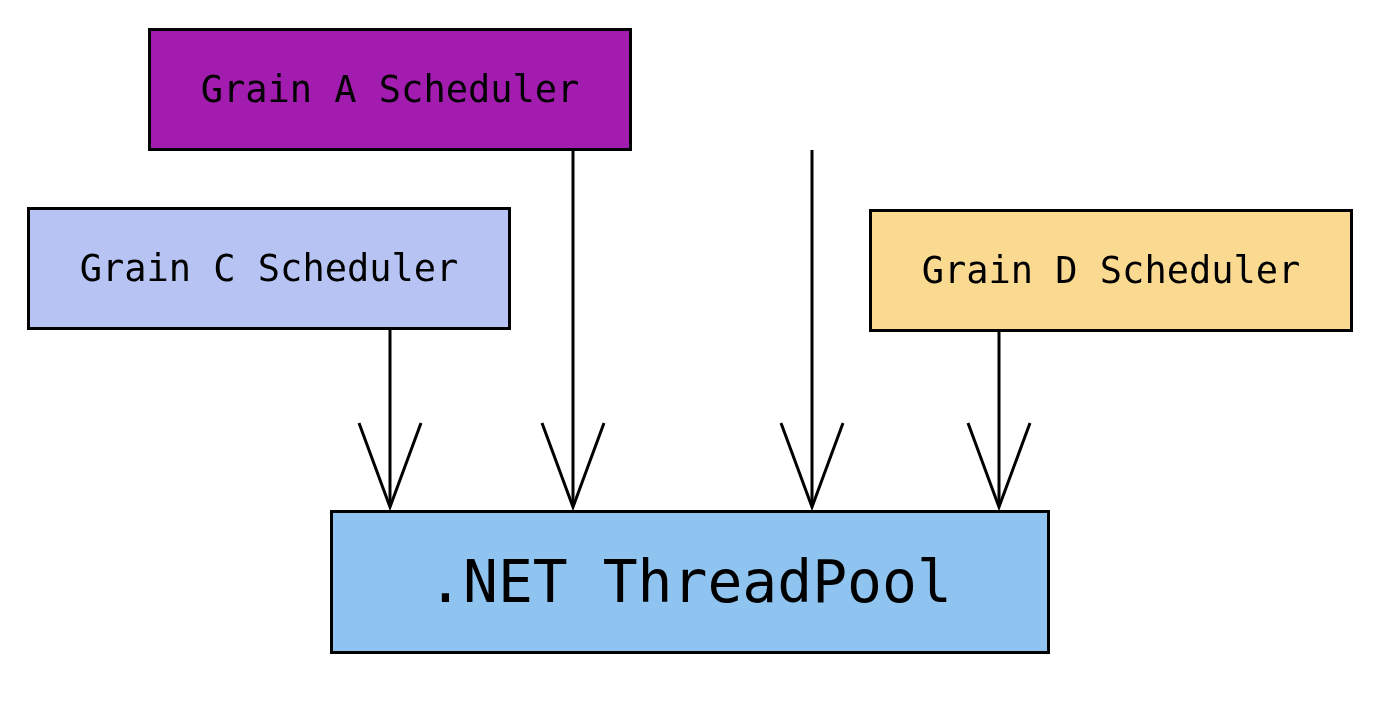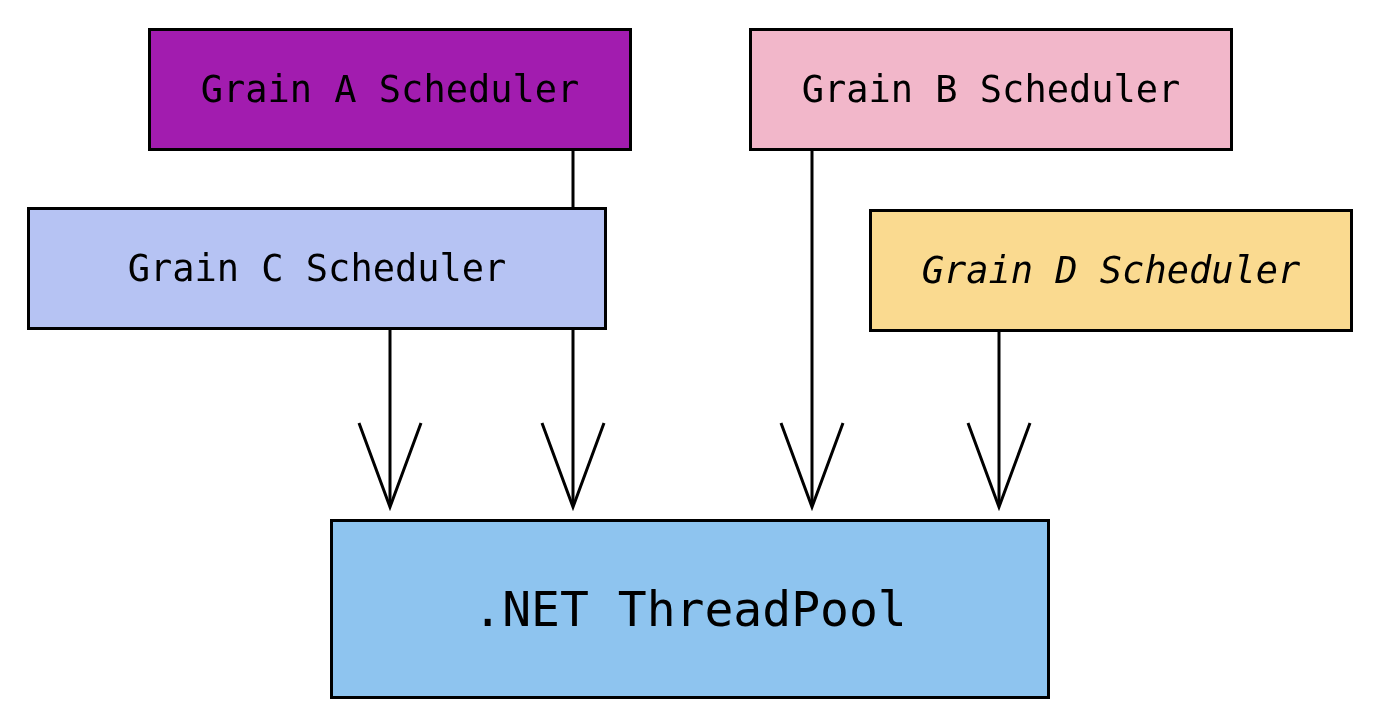--- a/index.html
+++ b/index.html
@@ -28,26 +28,25 @@
     border: 3px solid #000000;
     display: flex;
     align-items: center;
     justify-content: center;
     color: #000000;
     font-size: 37px;
     white-space: nowrap;
   }
   .node-a { left: 148px; top: 28px;  width: 484px; height: 123px; }
   .node-b { left: 749px; top: 28px;  width: 484px; height: 123px; }
-  .node-c { left: 27px;  top: 207px; width: 580px; height: 123px; text-align: right; }
-  .node-d { left: 869px; top: 209px; width: 484px; height: 123px; font-style: italic; }
+  .node-c { left: 27px;  top: 207px; width: 484px; height: 123px; text-align: right; }
+  .node-d { left: 869px; top: 209px; width: 484px; height: 123px; }
   .node-threadpool {
-    left: 330px; top: 510px; width: 720px; height: 180px;
-    font-size: 48px;
-    margin-top: 9px;
+    left: 330px; top: 510px; width: 720px; height: 144px;
+    font-size: 58px;
   }
 </style>
 </head>
 <body>
 
 <div class="canvas">
 
   <svg class="edges" viewBox="0 0 1379 720" xmlns="http://www.w3.org/2000/svg" aria-hidden="true">
     <g>
       <line x1="390" y1="329" x2="390" y2="506"></line>
@@ -64,23 +63,20 @@
     <g>
       <line x1="999" y1="331" x2="999" y2="506"></line>
       <polyline points="968,423 999,507 1030,423"></polyline>
     </g>
   </svg>
 
   <div class="node node-a" style="background-color: #a21caf;">
     <span class="node-label">Grain A Scheduler</span>
   </div>
 
-  <div class="node node-b" style="background-color: rgb(242, 183, 202);">
-    <span class="node-label">Grain B Scheduler</span>
-  </div>
 
   <div class="node node-c" style="background-color: rgb(182, 195, 243);">
     <span class="node-label">Grain C Scheduler</span>
   </div>
 
   <div class="node node-d" style="background-color: rgb(250, 218, 144);">
     <span class="node-label">Grain D Scheduler</span>
   </div>
 
   <div class="node node-threadpool" style="background-color: rgb(142, 196, 239);">

